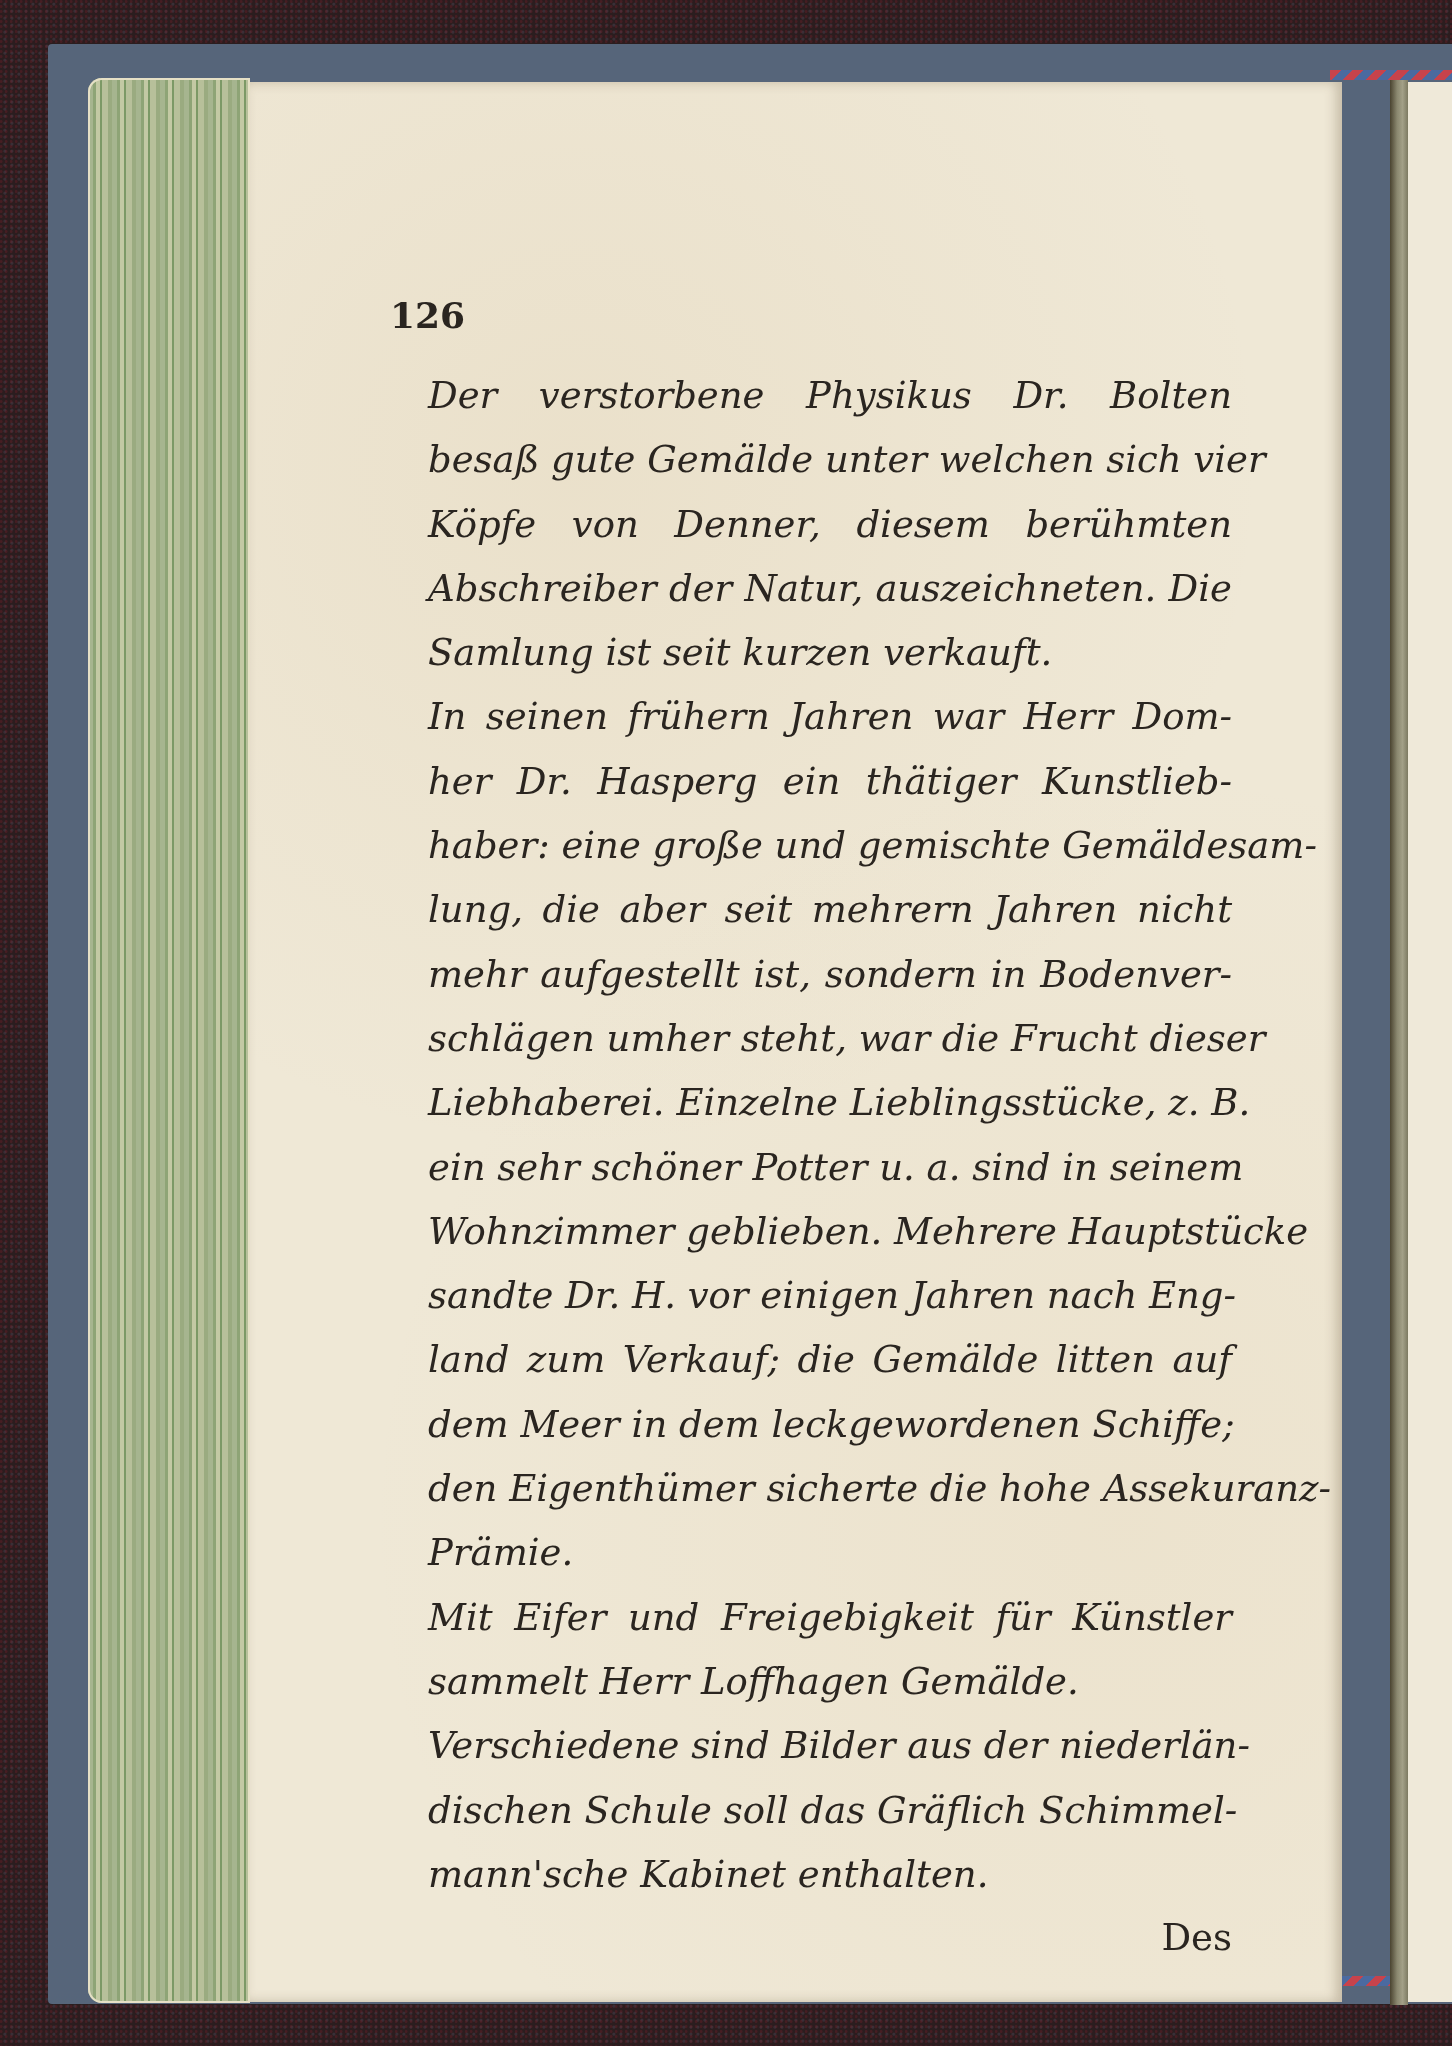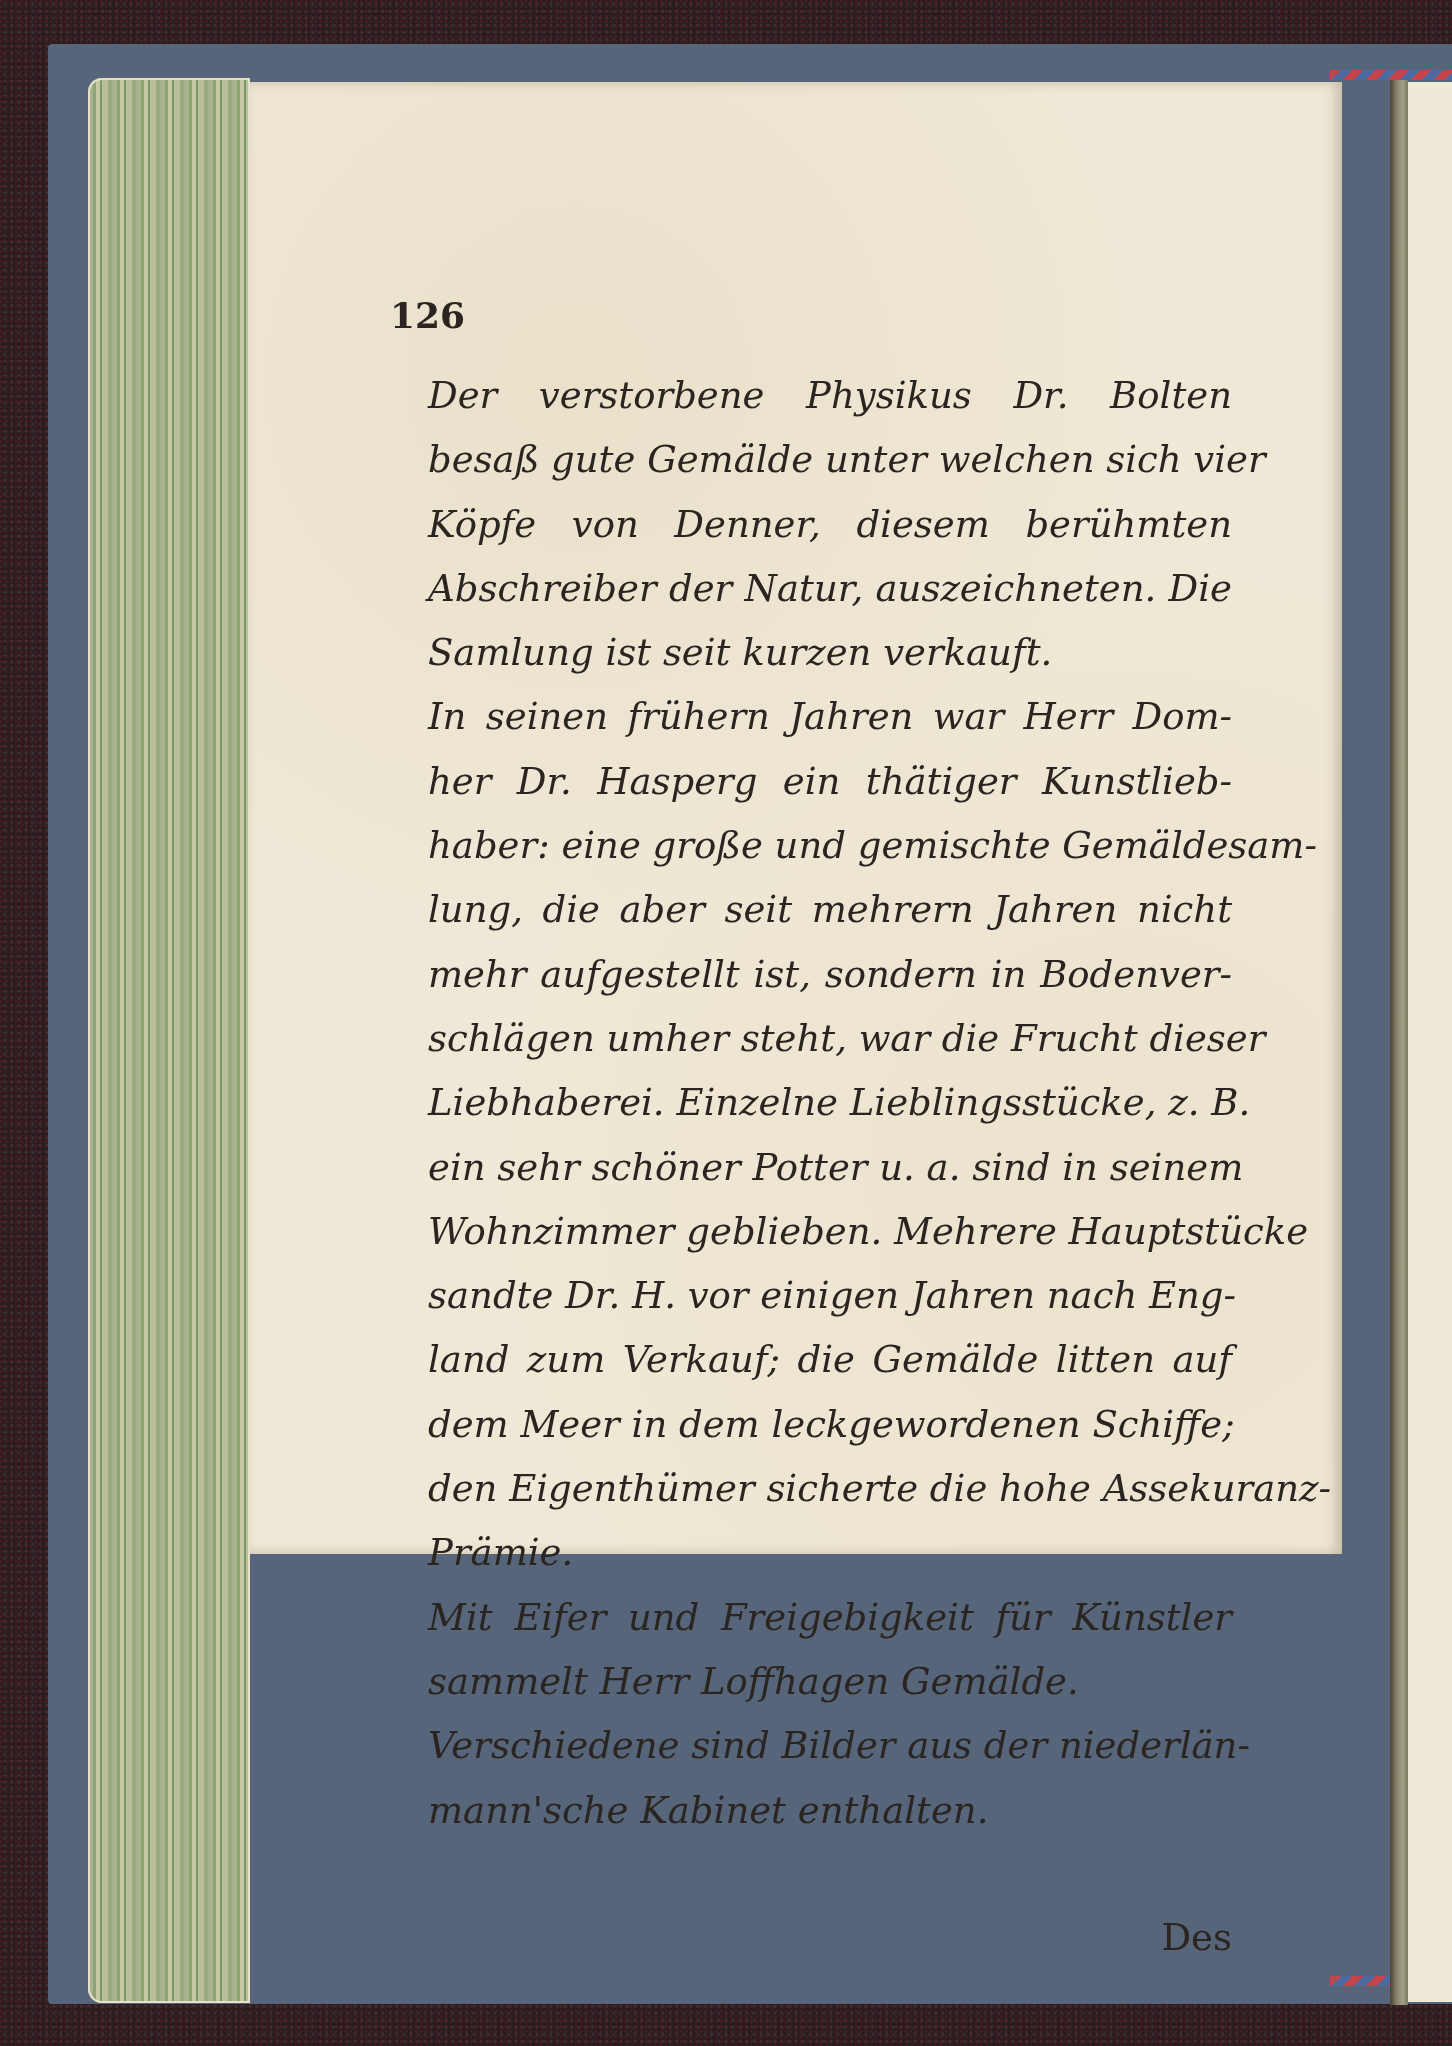--- a/index.html
+++ b/index.html
@@ -46,21 +46,21 @@
         #a6b58f 0 5px, #8ea476 5px 8px, #c3c9a4 8px 12px,
         #7c9966 12px 14px, #b7c09a 14px 20px, #9aab80 20px 24px);
       border-radius: 14px 0 0 14px;
       box-shadow: inset 0 0 0 2px #e6e0c6;
     }
     .page {
       position: absolute;
       left: 250px;
       top: 82px;
       width: 1092px;
-      height: 1472px;
+      height: 1920px;
       background: #efe8d6;
       background-image:
         radial-gradient(circle at 30% 20%, rgba(200,170,120,0.12), transparent 40%),
         radial-gradient(circle at 80% 75%, rgba(210,180,130,0.10), transparent 45%);
       box-shadow: inset -6px 0 12px rgba(80,60,30,0.25);
     }
     .gutter {
       position: absolute;
       left: 1390px;
       top: 80px;
@@ -155,18 +155,19 @@
       <span class="line">dem Meer in dem leckgewordenen Schiffe;</span>
       <span class="line">den Eigenthümer sicherte die hohe Assekuranz-</span>
       <span class="line last">Prämie.</span>
     </p>
     <p class="para">
       <span class="line">Mit Eifer und Freigebigkeit für Künstler</span>
       <span class="line last">sammelt Herr Loffhagen Gemälde.</span>
     </p>
     <p class="para">
       <span class="line">Verschiedene sind Bilder aus der niederlän-</span>
+      <span class="line">dischen Schule soll das Gräflich Schimmel-</span>
       <span class="line last">mann'sche Kabinet enthalten.</span>
     </p>
   </div>
 
   <div class="catchword">Des</div>
 </div>
 
 </body></html>

